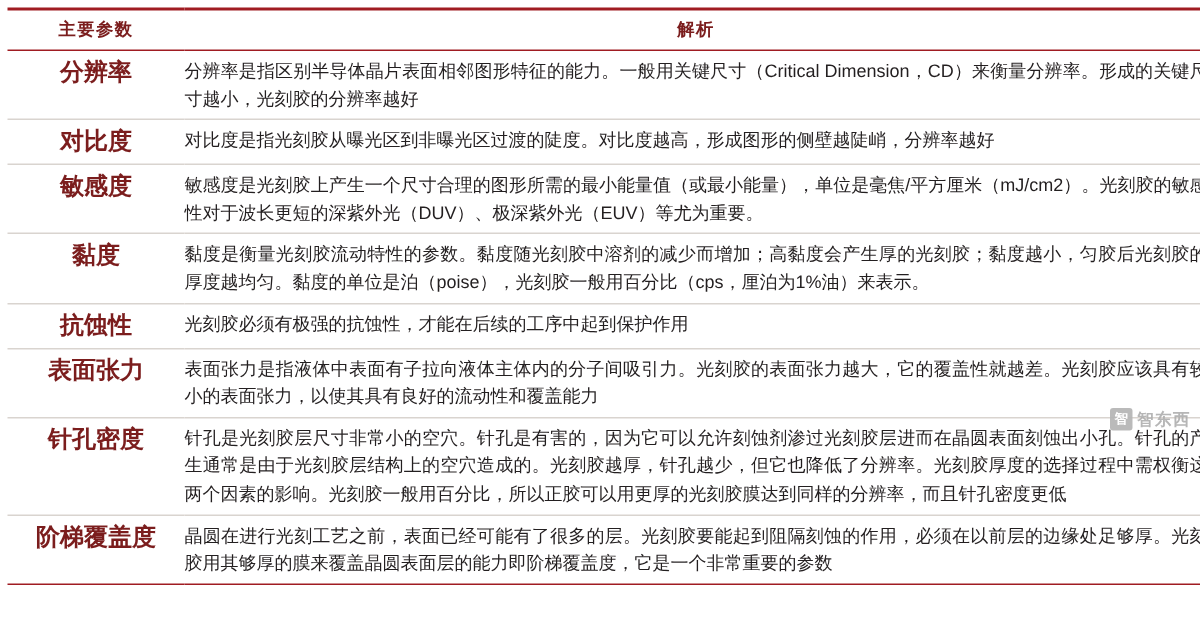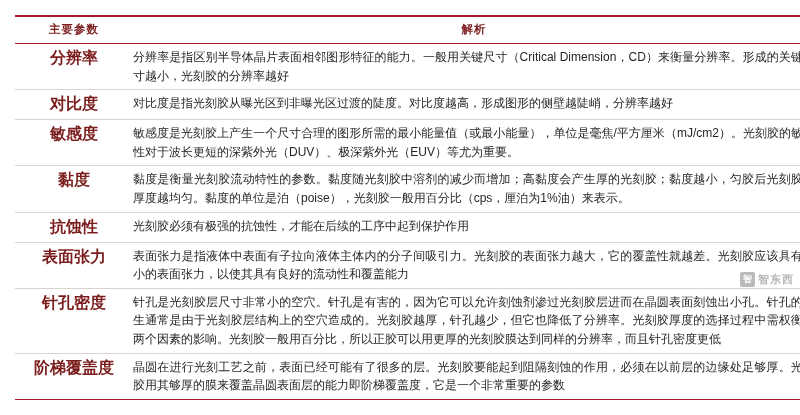--- a/index.html
+++ b/index.html
@@ -13,21 +13,21 @@
     font-family: "Liberation Sans", sans-serif;
     color: #231f20;
     overflow: hidden;
     position: relative;
   }
   .doc {
     width: 800px;
     height: 291px;
     position: relative;
     box-sizing: border-box;
-    padding: 15px;
+    padding: 5px;
   }
   table.param-table {
     width: 800px;
     border-collapse: collapse;
     table-layout: fixed;
   }
   table.param-table th {
     font-size: 11.5px;
     font-weight: bold;
     color: #7b1d1d;

